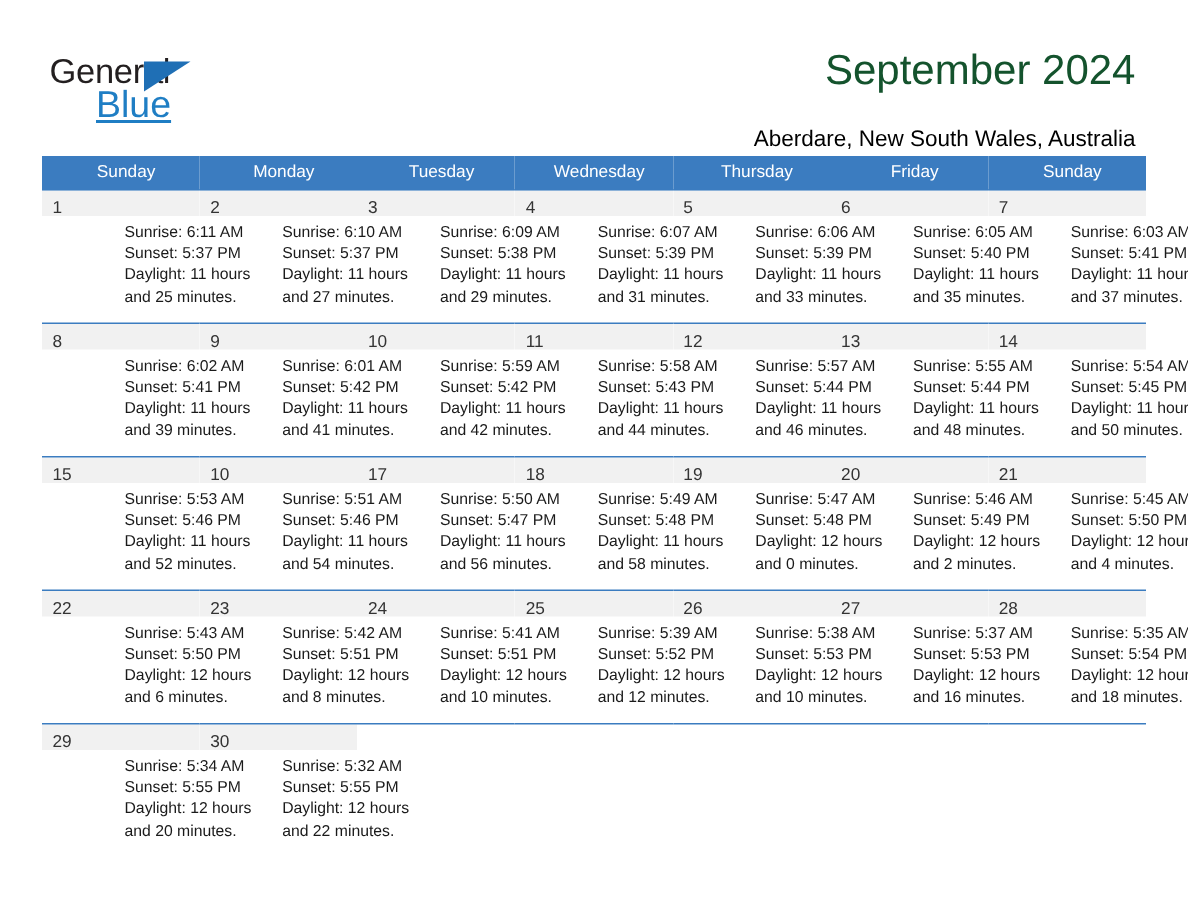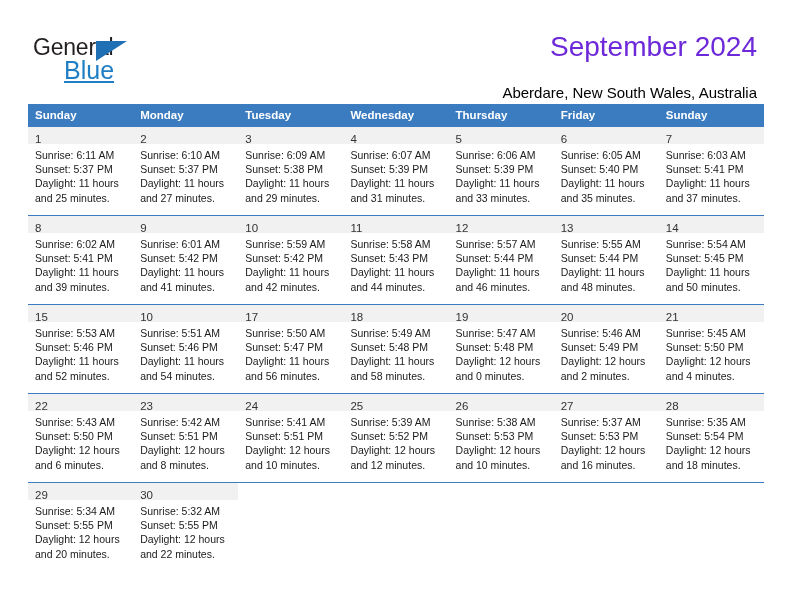--- a/index.html
+++ b/index.html
@@ -65,21 +65,21 @@
   }
   .title-block {
     position: absolute;
     right: 35px;
     top: 30px;
     text-align: right;
   }
   .month-title {
     font-size: 28px;
     font-weight: normal;
-    color: #6d28d9;
+    color: #14532d;
     line-height: 34px;
     white-space: nowrap;
   }
   .location-title {
     font-size: 15px;
     font-weight: normal;
     color: #000000;
     line-height: 22px;
     margin-top: 18px;
     white-space: nowrap;
@@ -91,22 +91,22 @@
     left: 28px;
     top: 104px;
     width: 736px;
     border-collapse: collapse;
     table-layout: fixed;
   }
   .calendar th {
     background: #3b7cc0;
     color: #ffffff;
     font-size: 11.5px;
-    font-weight: bold;
-    text-align: left;
+    font-weight: normal;
+    text-align: center;
     padding: 5px 0 5px 7px;
     height: 12px;
     border: none;
   }
   .calendar td {
     vertical-align: top;
     padding: 0;
     border: none;
     border-top: 1px solid #3b7cc0;
     height: 88px;
@@ -124,20 +124,21 @@
     padding: 2px 0 0 7px;
     box-sizing: border-box;
   }
   .day-num {
     font-size: 11.5px;
     color: #333333;
     line-height: 14px;
   }
   .day-lines {
     padding: 4px 5px 0 7px;
+    margin-left: 48px;
   }
   .day-line {
     font-size: 10.5px;
     line-height: 14.2px;
     color: #1a1a1a;
     white-space: nowrap;
   }
   .empty-cell .day-num-band {
     background: transparent;
   }

